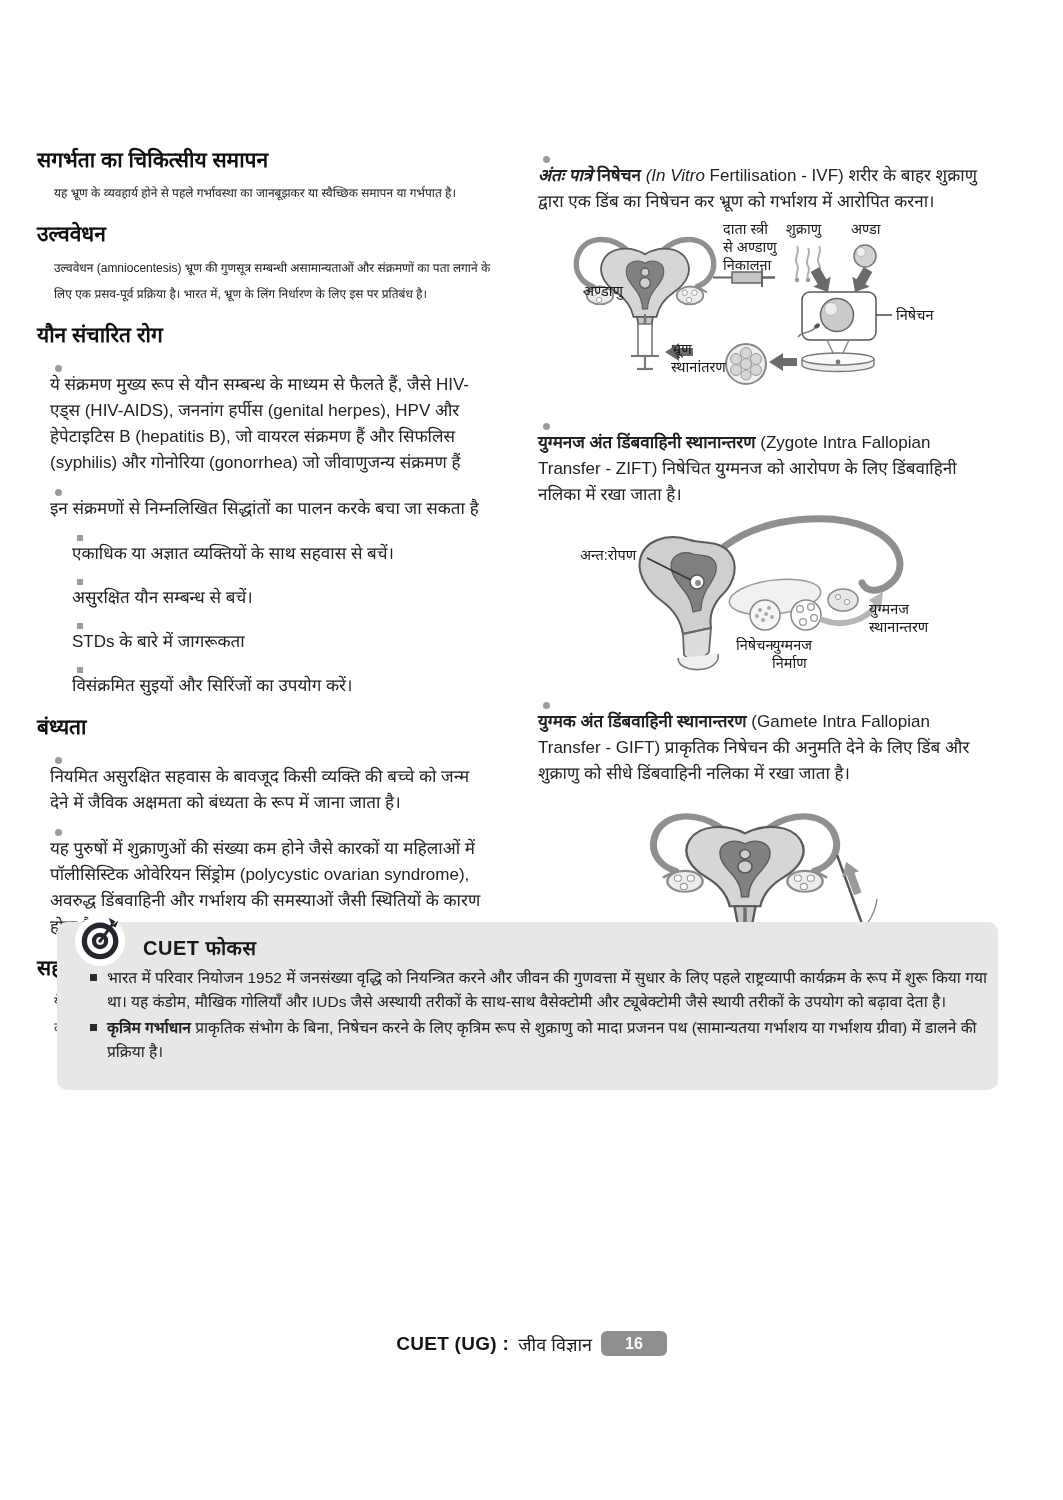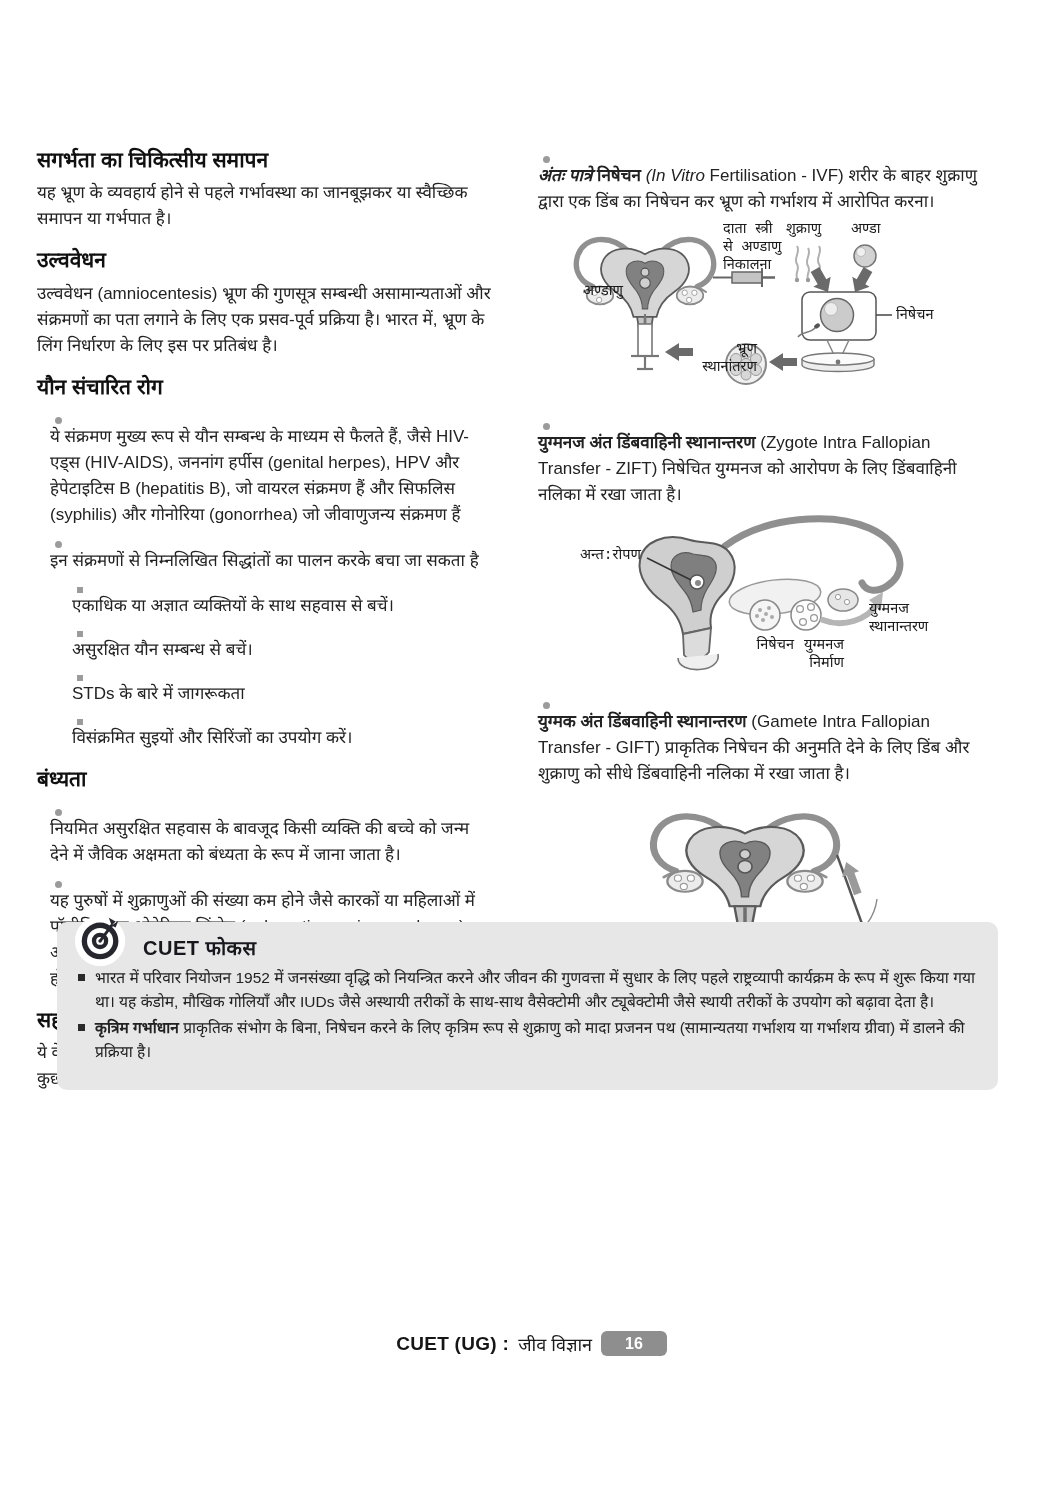--- a/index.html
+++ b/index.html
@@ -12,21 +12,21 @@
   .columns { display:flex; padding:146px 0 0 37px; gap:30px; }
   .col-left  { width:458px; }
   .col-right { width:465px; }
 
   h2.sec {
     font-size:21px; font-weight:bold; color:#101010;
     margin:14px 0 7px 0; line-height:1.3;
   }
   h2.sec:first-child { margin-top:0; }
   h2.sec .en { font-weight:normal; font-size:16px; }
-  p.body { font-size:17px; line-height:26px; color:#222; }
+  p.body { font-size:12px; line-height:26px; color:#222;margin-left:17px; }
 
   ul.blist { list-style:none; margin:4px 0 2px 0; }
   li.b-main { display:flex; margin:3px 13px;flex-direction:column; }
   li.b-main > .dot {
     flex:0 0 auto; width:7px; height:7px; border-radius:50%;
     background:#9b9b9b; margin:10px 8px 0 5px;
   }
   li.b-main > .btext { flex:1; font-size:17px; line-height:26px; color:#222; }
   li.b-sub { display:flex; margin:2px 0 2px 35px;flex-direction:column; }
   li.b-sub > .sq {
@@ -39,34 +39,33 @@
   .it { font-style:italic; }
 
   .diagram { position:relative; width:465px; }
   .d-ivf  { height:187px; }
   .d-zift { height:172px; margin-top:4px; }
   .d-gift { height:204px; margin-top:4px; }
   .diagram svg.art { position:absolute; left:0; top:0; }
   .dlabel {
     position:absolute; font-size:14.5px; line-height:1.25; color:#191919;
     white-space:pre-line;
-    font-family:Liberation Mono, monospace;
-  }
-  .dlabel.ctr { text-align:right; }
+  }
+  .dlabel.ctr { text-align:left; }
 
   .focus-box {
     position:absolute; left:57px; top:922px; width:941px; height:168px;
     background:#e7e7e7; border-radius:10px;
   }
   .focus-icon { position:absolute; left:16px; top:-12px; width:58px; height:58px; }
   .focus-title {
     position:absolute; left:86px; top:12px;
     font-size:20px; font-weight:bold; color:#17171d; letter-spacing:0.5px;
   }
-  .focus-list { list-style:none; position:absolute; left:0; top:42px; width:100%; padding:0 16px 0 0; }
+  .focus-list { list-style:none; position:absolute; left:12px; top:42px; width:100%; padding:0 16px 0 0; }
   .focus-list li { display:flex; margin:2px 0; }
   .focus-list .sq {
     flex:0 0 auto; width:7px; height:7px; background:#2a2a2a; margin:8px 10px 0 21px;
   }
   .focus-list .btext { flex:1; font-size:15.5px; line-height:24px; color:#222; }
 
   .footer {
     position:absolute; left:0; top:1331px; width:100%;
     display:flex; justify-content:center; align-items:center; gap:9px;
   }

